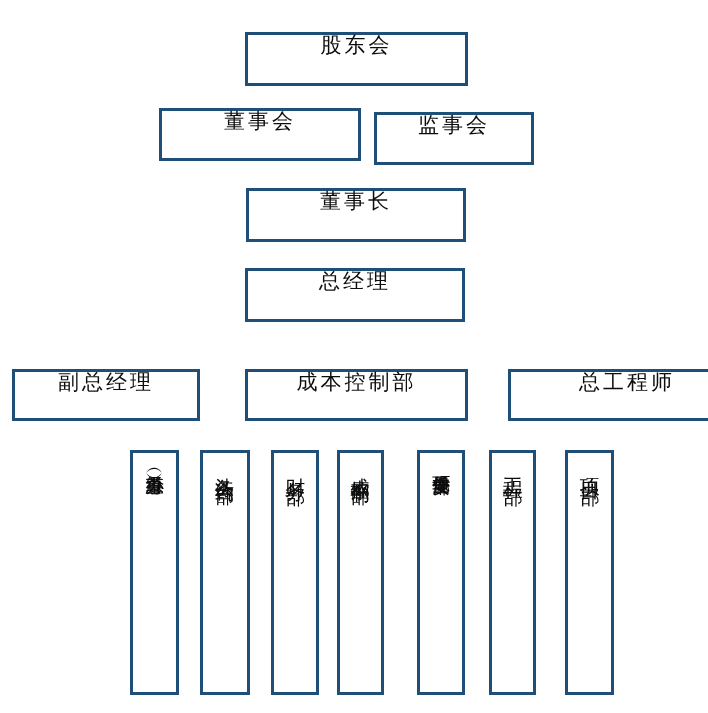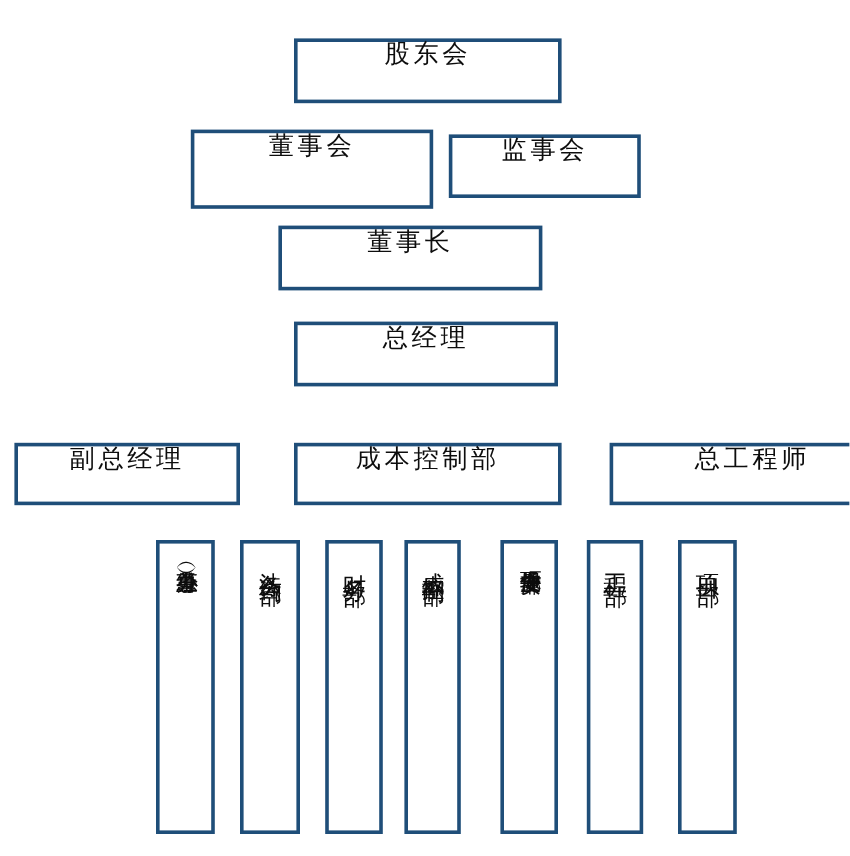--- a/index.html
+++ b/index.html
@@ -57,28 +57,28 @@
 </style>
 </head>
 <body>
 
 <div id="canvas">
 
   <div class="box h" style="left:245px; top:32px; width:223px; height:54px;">
     <span>股东会</span>
   </div>
 
-  <div class="box h" style="left:159px; top:108px; width:202px; height:66px;">
+  <div class="box h" style="left:159px; top:108px; width:202px; height:53px;">
     <span>董事会</span>
   </div>
   <div class="box h" style="left:374px; top:112px; width:160px; height:53px;">
     <span>监事会</span>
   </div>
 
-  <div class="box h" style="left:232px; top:188px; width:220px; height:54px;">
+  <div class="box h" style="left:246px; top:188px; width:220px; height:54px;">
     <span>董事长</span>
   </div>
 
   <div class="box h" style="left:245px; top:268px; width:220px; height:54px;">
     <span>总经理</span>
   </div>
 
   <div class="box h" style="left:12px; top:369px; width:188px; height:52px;">
     <span>副总经理</span>
   </div>

